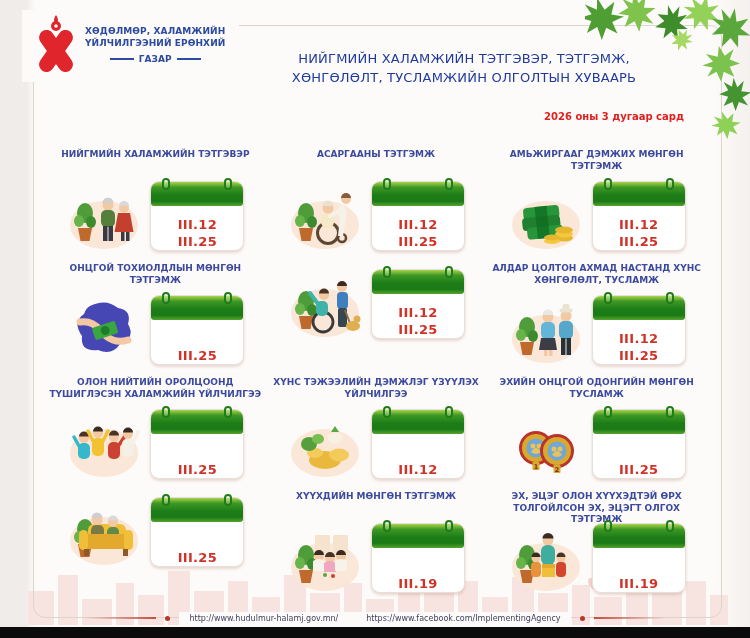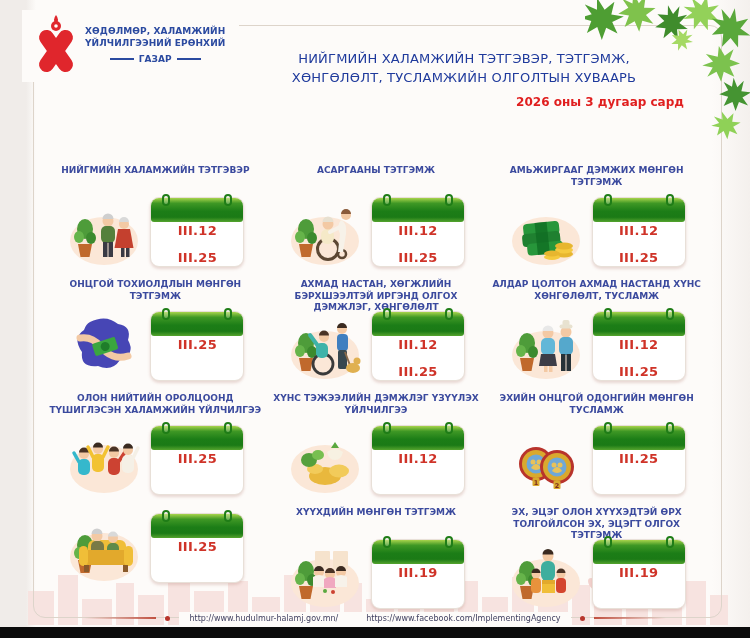--- a/index.html
+++ b/index.html
@@ -8,34 +8,34 @@
   .canvas{position:relative;width:750px;height:638px;overflow:hidden;
     background:linear-gradient(90deg,#f0ece9 0,#f0ece9 26px,#fdfbf9 36px,#fdfbf9 712px,#f4f0ed 750px)}
   .frame{position:absolute;left:33px;top:25px;width:689px;height:593px;border:1px solid #ddd4ca;border-radius:12px;z-index:1}
   .skyline{position:absolute;left:28px;bottom:13px;z-index:0}
   .logo{position:absolute;left:22px;top:10px;display:flex;align-items:center;gap:1px;background:#fdfbf9;padding:4px 14px 6px 6px;z-index:3}
   .logo-text{color:#2b4aa0;font-weight:bold;font-size:9px;line-height:1.35;text-align:center;letter-spacing:.1px}
   .gazar{display:flex;align-items:center;justify-content:center;gap:5px;margin-top:4px}
   .dash{display:inline-block;width:24px;height:2px;background:#2b4aa0}
   .titles{position:absolute;left:228px;top:50px;width:472px;text-align:center;z-index:3}
   .main-title{font-size:13px;font-weight:normal;color:#1f3a9c;line-height:1.45;letter-spacing:.2px}
-  .subtitle{margin-top:7px;font-size:12px;font-weight:bold;color:#e01f1f;text-align:right;padding-right:16px}
+  .subtitle{margin-top:23px;font-size:10px;font-weight:bold;color:#e01f1f;text-align:right;padding-right:16px}
   .leaves{position:absolute;right:0;top:0;z-index:4}
   .grid{position:absolute;left:45px;top:149px;width:662px;display:grid;grid-template-columns:repeat(3,1fr);grid-auto-rows:114px;z-index:2}
-  .card{width:216px;margin:16px auto;text-align:center}
+  .card{width:216px;margin:0 auto;text-align:center}
   .card-title{font-size:9px;font-weight:bold;color:#3b4a9e;line-height:1.3;height:26px;overflow:visible}
   .card-body{display:flex;align-items:center;justify-content:center;gap:8px;height:82px}
   .illus{width:76px;height:72px;flex:0 0 auto}
   .calendar{width:94px;height:70px;background:#fff;border:1px solid #e8e0d8;border-radius:9px;
     box-shadow:0 2px 3px rgba(190,140,130,.32);display:flex;flex-direction:column;position:relative;flex:0 0 auto}
   .cal-head{height:24px;border-radius:8px 8px 3px 3px;
     background:linear-gradient(180deg,#a8d44c 0%,#3f9825 22%,#1c7d17 55%,#1b7a16 80%,#55a42e 100%)}
   .ring{position:absolute;top:-4px;width:8px;height:12px;border:2px solid #1f7d17;border-radius:4px;background:rgba(255,255,255,.25)}
   .ring.r1{left:11px}.ring.r2{right:11px}
-  .cal-dates{flex:1;display:flex;flex-direction:column;justify-content:space-between;align-items:center}
+  .cal-dates{flex:1;display:flex;flex-direction:column;justify-content:flex-end;align-items:center}
   .cal-date{color:#cf3328;font-weight:bold;font-size:13px;line-height:1.32;letter-spacing:.3px}
   .footer{position:absolute;left:0;right:0;top:609px;height:18px;display:flex;align-items:center;justify-content:center;gap:9px;z-index:3}
   .fline{width:72px;height:1.5px}
   .fline.l{background:linear-gradient(90deg,rgba(196,80,66,0),#c05040)}
   .fline.r{background:linear-gradient(90deg,#c05040,rgba(196,80,66,0))}
   .fdot{width:5px;height:5px;border-radius:50%;background:#b8352c}
   .furls{display:flex;gap:28px;background:#fdfbf9;padding:2px 10px;font-size:8px;color:#3e3e5e}
   .furls a{color:#3e3e5e;text-decoration:none}
   .blackbar{position:absolute;left:0;right:0;bottom:0;height:11px;background:#0b0b0b;z-index:6}
 </style>
@@ -232,21 +232,20 @@
         <span class="ring r1"></span>
         <span class="ring r2"></span>
         <div class="cal-head"></div>
         <div class="cal-dates">
               <div class="cal-date">III.25</div>
             </div>
       </div>
     </div>
   </div>
       <div class="card">
-    <div class="card-title">АХМАД НАСТАН, ХӨГЖЛИЙН БЭРХШЭЭЛТЭЙ ИРГЭНД ОЛГОХ ДЭМЖЛЭГ, ХӨНГӨЛӨЛТ</div>
     <div class="card-body">
       <div class="illus"><svg viewBox="0 0 76 72" width="76" height="72">
               <ellipse cx="38" cy="45" rx="34" ry="24" fill="#fbe7d7"></ellipse>
               <path d="M12 48 l14 0 -2.5 13 -9 0 z" fill="#c0692c"></path>
               <ellipse cx="19" cy="33" rx="8" ry="10" fill="#4e9c3a"></ellipse>
               <ellipse cx="13" cy="41" rx="5" ry="6" fill="#66b44a"></ellipse>
               <ellipse cx="25" cy="42" rx="5" ry="6" fill="#3c8a2e"></ellipse>
               <circle cx="36" cy="54" r="10" fill="none" stroke="#3a3a3a" stroke-width="2.8"></circle>
               <rect x="29" y="33" width="12" height="15" rx="5" fill="#3fb3a9"></rect>
               <path d="M31 36 l-8 -11" stroke="#3fb3a9" stroke-width="4" stroke-linecap="round"></path>

